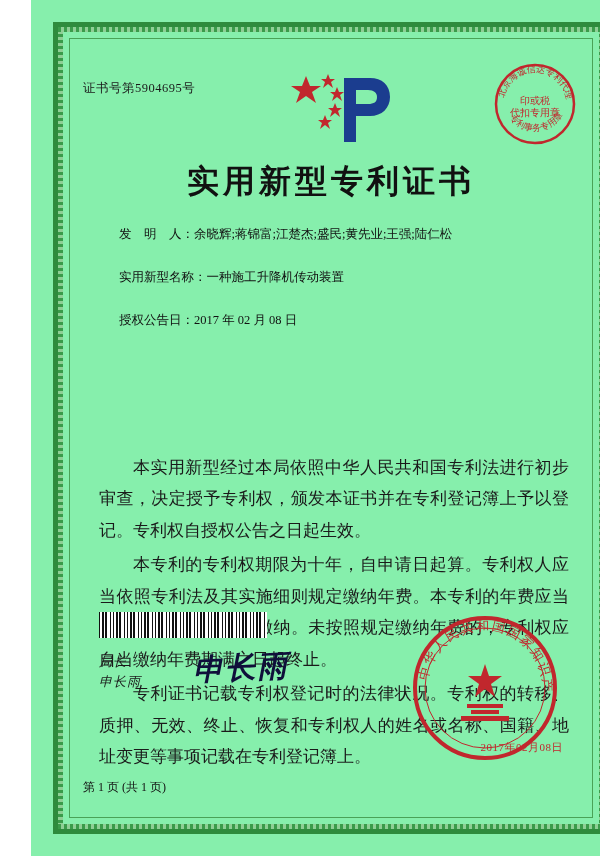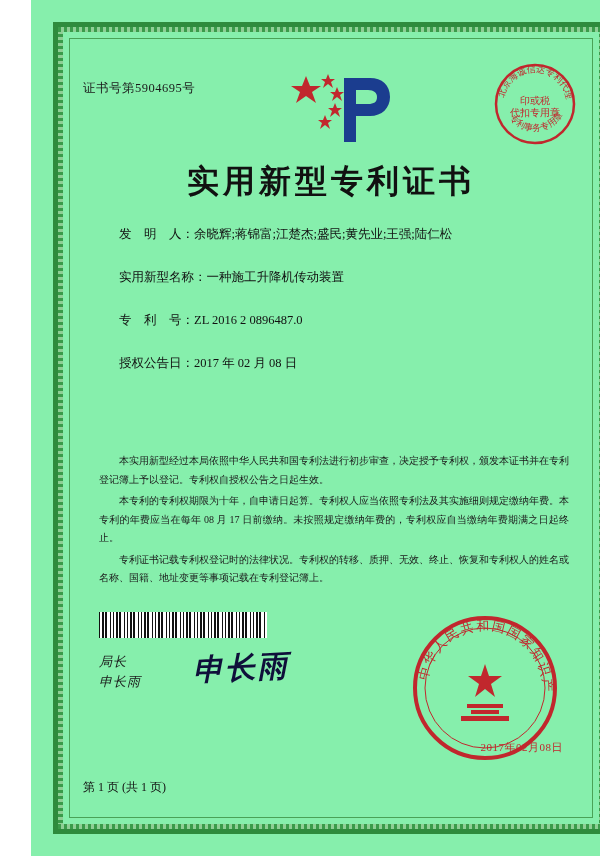--- a/index.html
+++ b/index.html
@@ -136,21 +136,21 @@
   .field-value {
     display: inline-block;
     color: #111;
   }
 
   .paragraphs {
     position: absolute;
     left: 16px;
     right: 10px;
     top: 400px;
-    font-size: 10px;
+    font-size: 17px;
     line-height: 1.85;
     text-align: justify;
   }
   .paragraphs p {
     margin: 0 0 3px 0;
     text-indent: 2em;
   }
 
   
   .barcode {
@@ -258,23 +258,20 @@
     </div>
 
     <div class="title">实用新型专利证书</div>
 
     <div class="fields">
       <div class="field-row">
         <span class="field-label">发　明　人：</span><span class="field-value">余晓辉;蒋锦富;江楚杰;盛民;黄先业;王强;陆仁松</span>
       </div>
       <div class="field-row">
         <span class="field-label">实用新型名称：</span><span class="field-value">一种施工升降机传动装置</span>
-      </div>
-      <div class="field-row">
-        <span class="field-label">专　利　号：</span><span class="field-value">ZL 2016 2 0896487.0</span>
       </div>
       <div class="field-row">
         <span class="field-label">授权公告日：</span><span class="field-value">2017 年 02 月 08 日</span>
       </div>
     </div>
 
     <div class="paragraphs">
       <p>本实用新型经过本局依照中华人民共和国专利法进行初步审查，决定授予专利权，颁发本证书并在专利登记簿上予以登记。专利权自授权公告之日起生效。</p>
       <p>本专利的专利权期限为十年，自申请日起算。专利权人应当依照专利法及其实施细则规定缴纳年费。本专利的年费应当在每年 08 月 17 日前缴纳。未按照规定缴纳年费的，专利权应自当缴纳年费期满之日起终止。</p>
       <p>专利证书记载专利权登记时的法律状况。专利权的转移、质押、无效、终止、恢复和专利权人的姓名或名称、国籍、地址变更等事项记载在专利登记簿上。</p>

